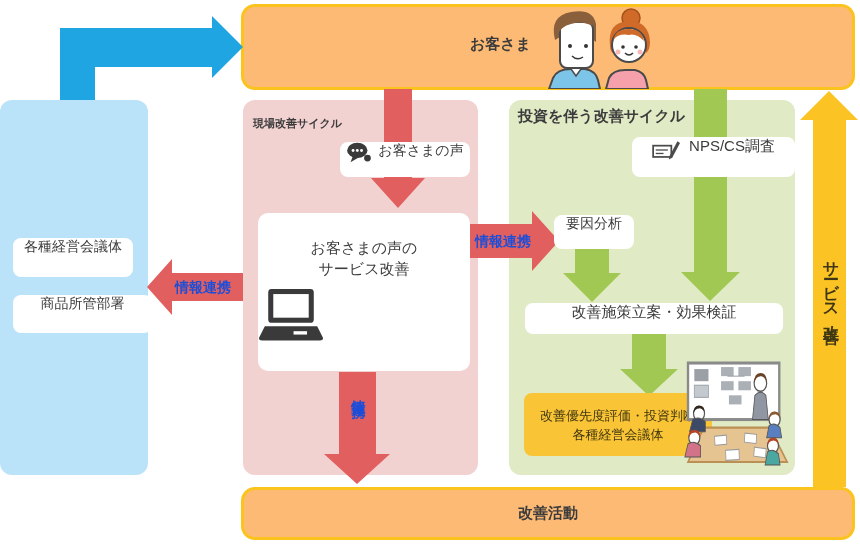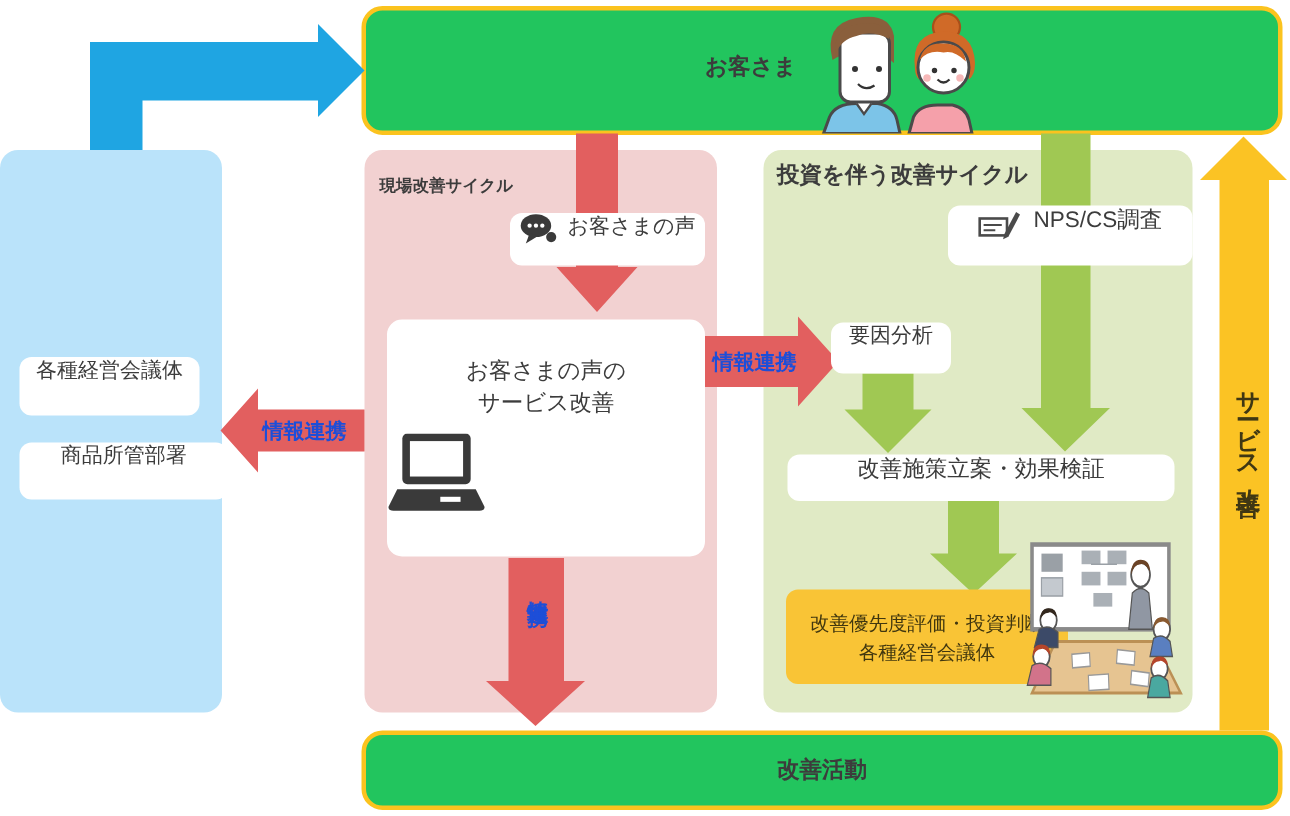--- a/index.html
+++ b/index.html
@@ -7,21 +7,21 @@
          font-family:"Liberation Sans","DejaVu Sans",sans-serif;color:#3C3C3C;}
   .abs{position:absolute;box-sizing:border-box;}
 
   
   .panel{border-radius:12px;}
   #blue-panel{left:0;top:100px;width:148px;height:375px;background:#BAE3FA;}
   #pink-panel{left:243px;top:100px;width:235px;height:375px;background:#F2D1D1;}
   #green-panel{left:509px;top:100px;width:286px;height:375px;background:#E0EAC5;}
 
   
-  .yellow-frame{background:#22c55e;border:3px solid #FBC31E;border-radius:14px;}
+  .yellow-frame{background:#fdba74;border:3px solid #FBC31E;border-radius:14px;}
   #customer-box{left:241px;top:4px;width:614px;height:86px;}
   #activity-box{left:241px;top:487px;width:614px;height:53px;display:flex;align-items:center;justify-content:center;}
 
   
   #arrow-layer{left:0;top:0;width:860px;height:544px;z-index:2;pointer-events:none;}
 
   
   .wbox{background:#fff;border-radius:8px;display:flex;justify-content:center;
         font-weight:normal;z-index:3;}
   #mgmt-box{left:13px;top:238px;width:120px;height:39px;font-size:14px;}

